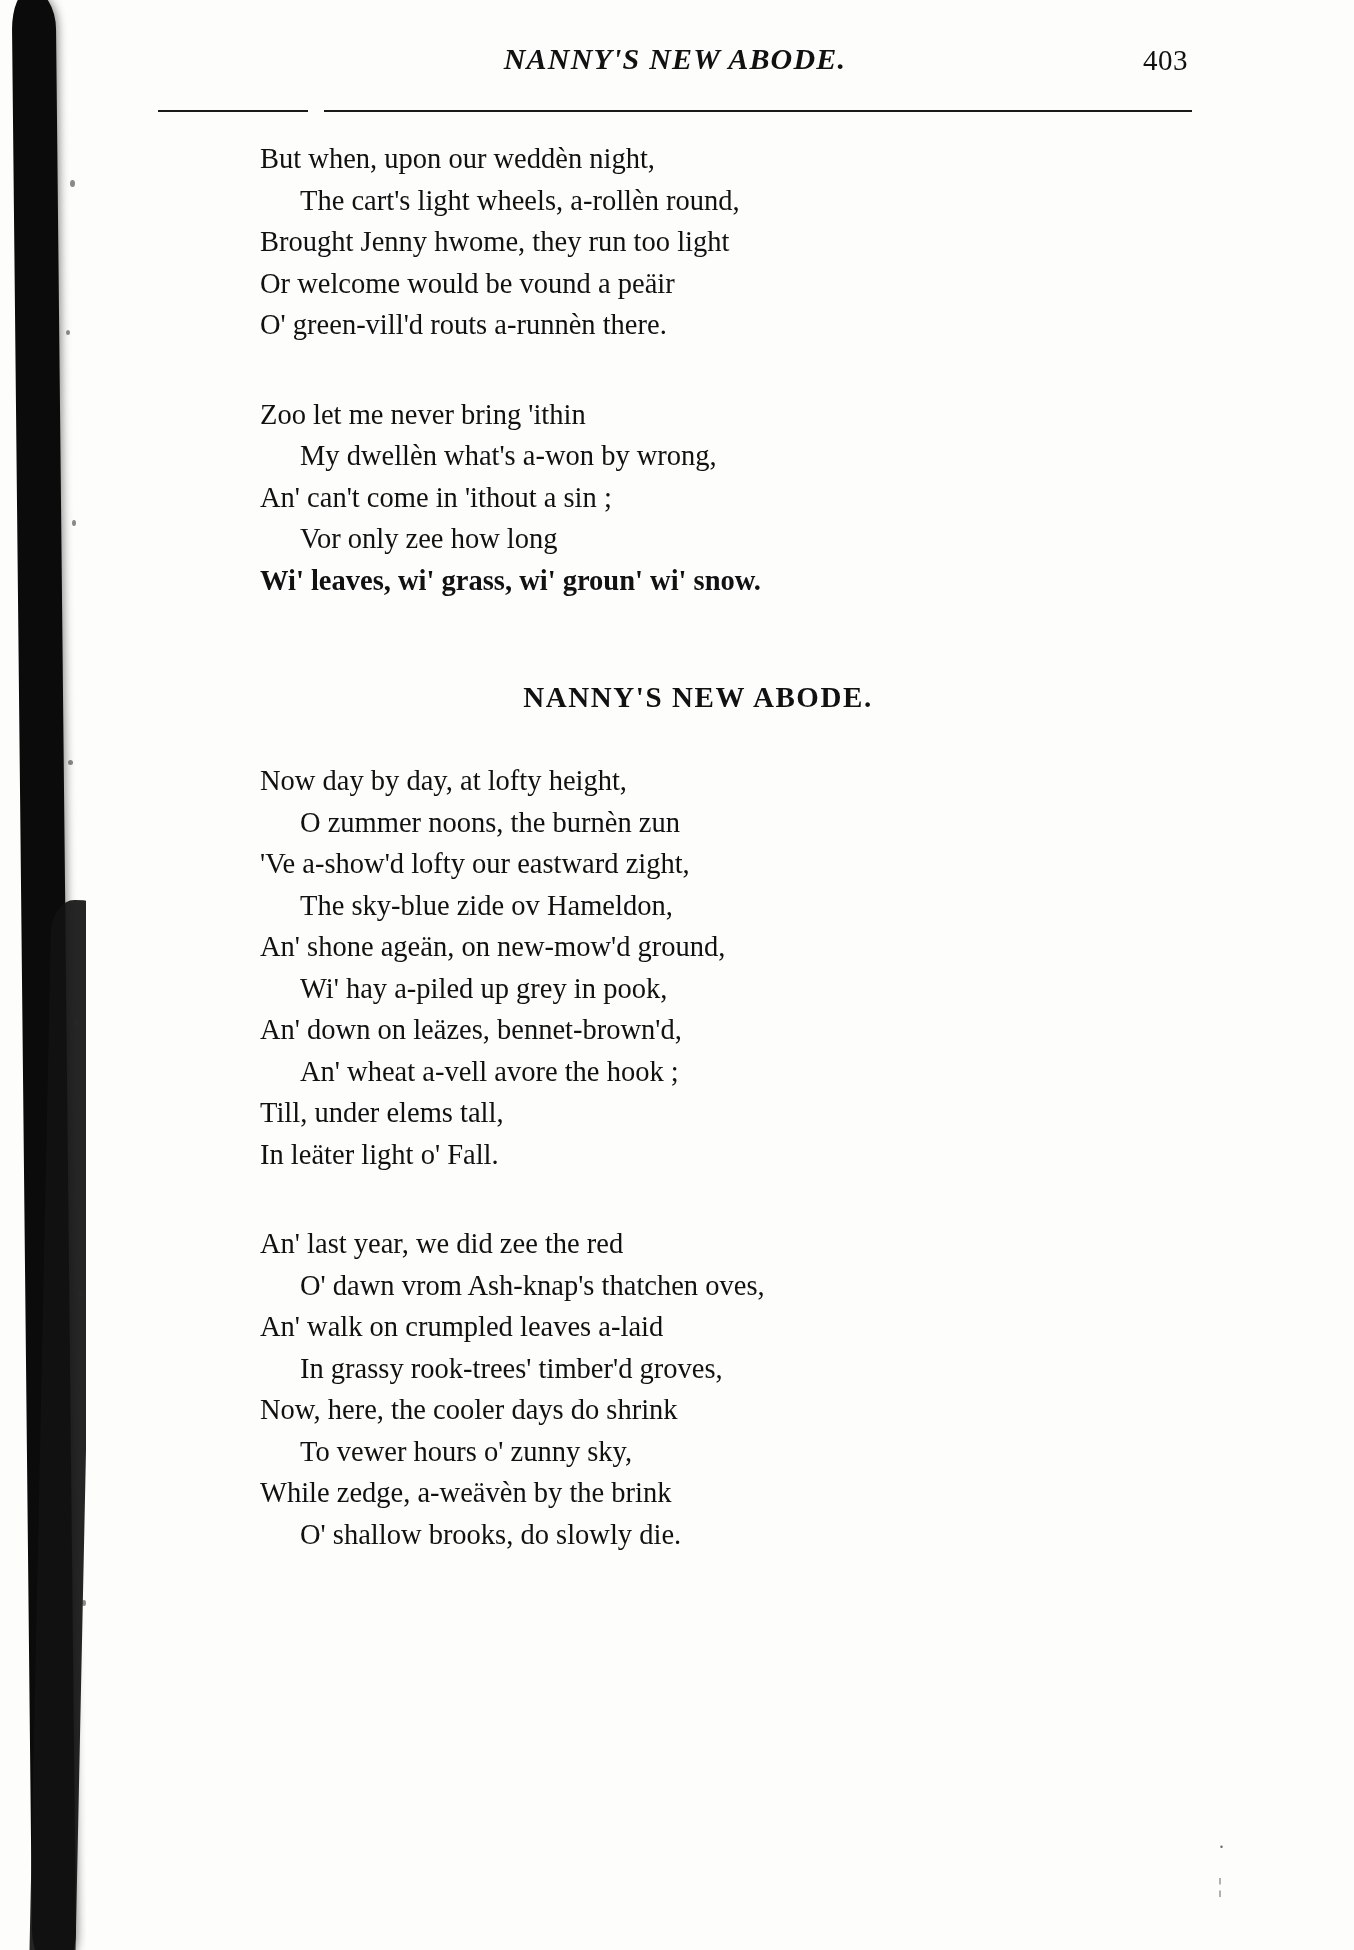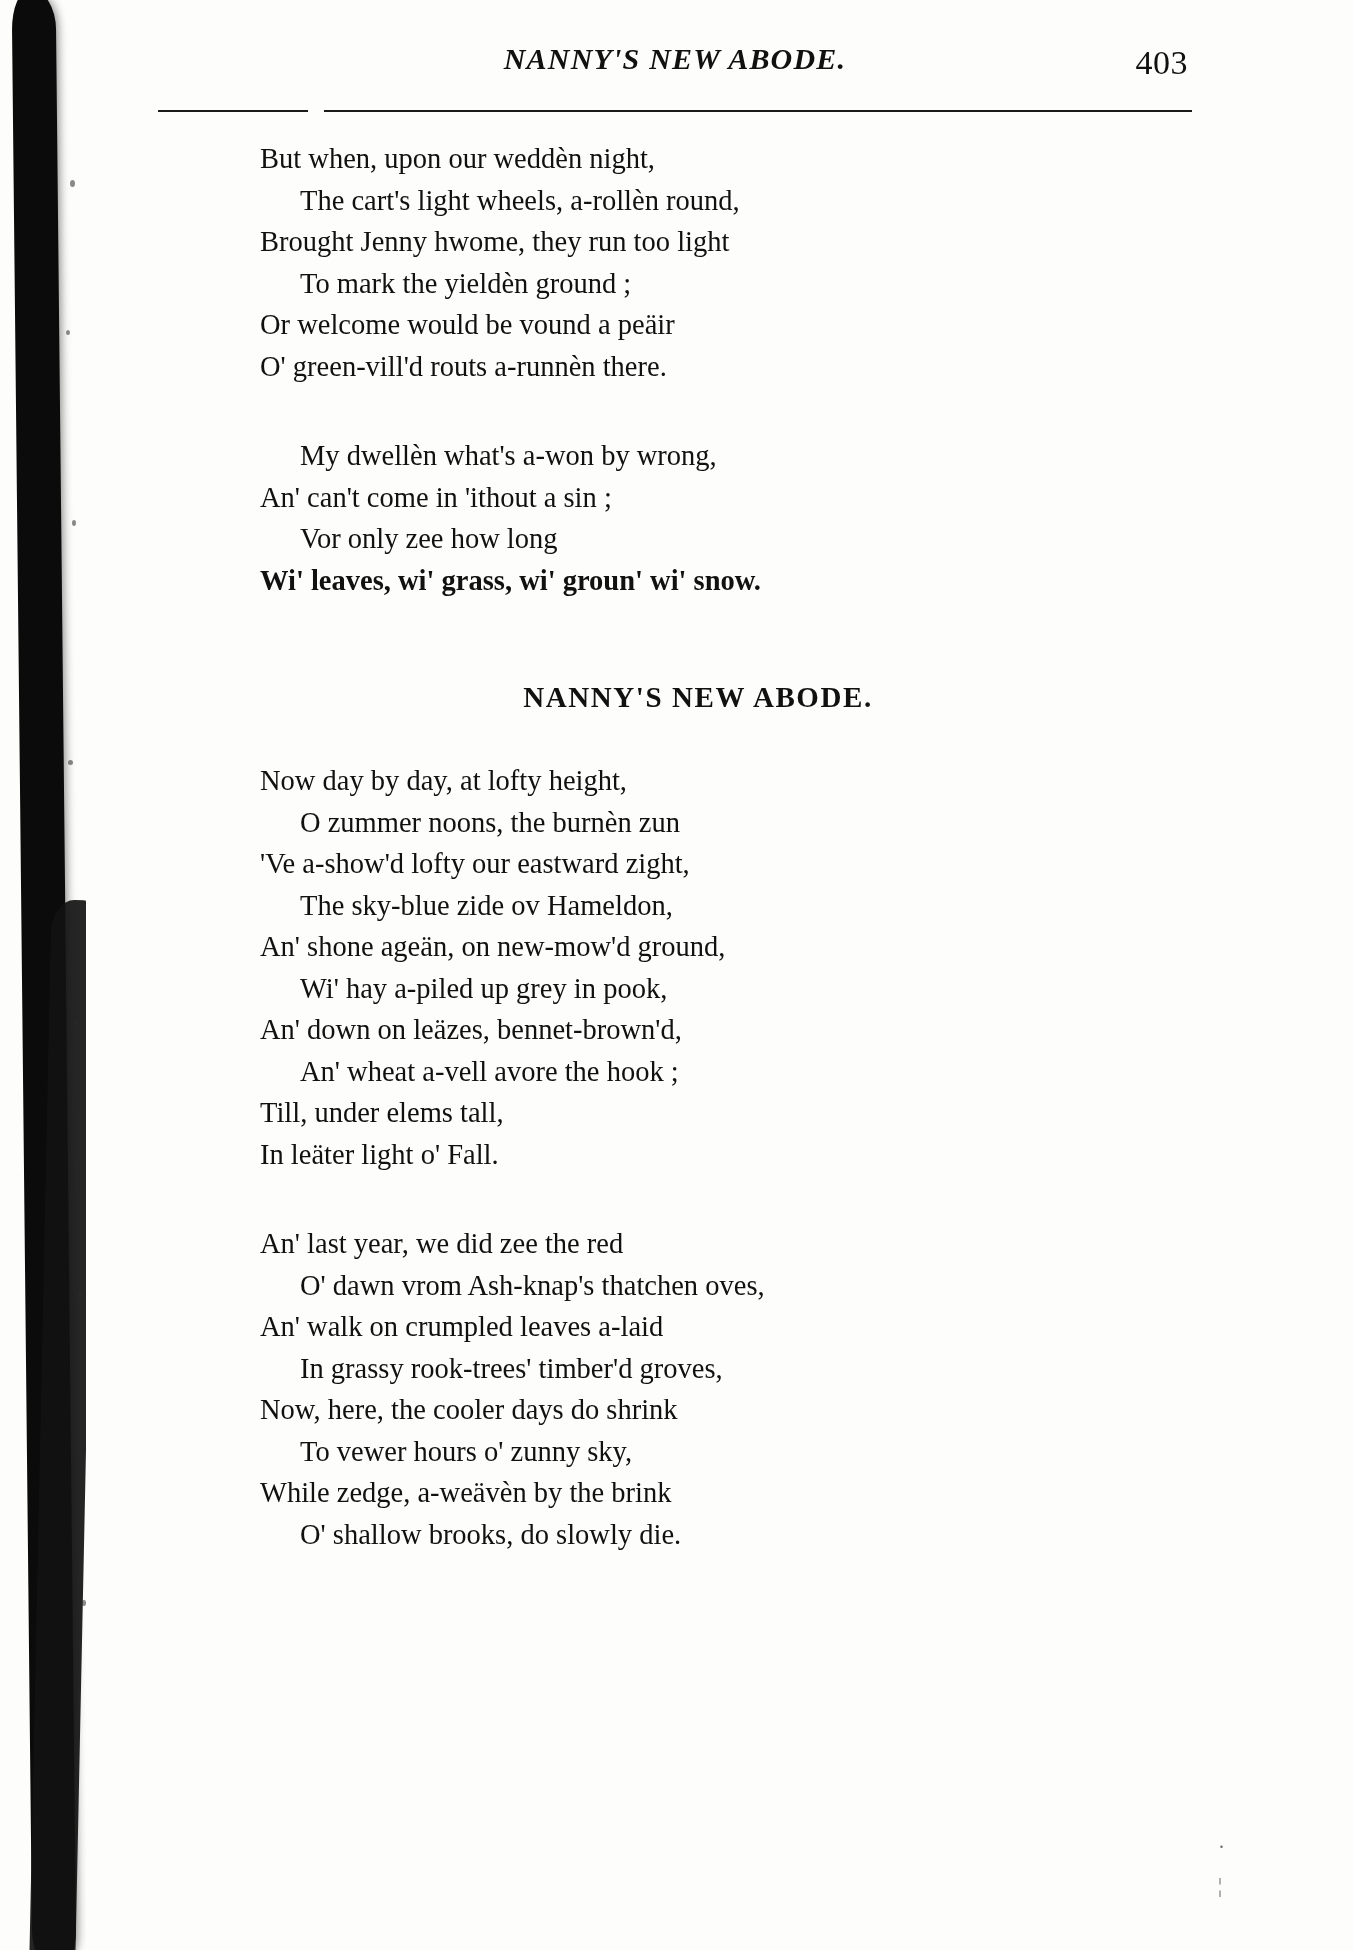--- a/index.html
+++ b/index.html
@@ -76,21 +76,21 @@
     text-align: center;
     font-style: italic;
     font-weight: bold;
     font-size: 30px;
     letter-spacing: 1.2px;
   }
   .folio {
     position: absolute;
     right: 12px;
     top: 44px;
-    font-size: 34px;
+    font-size: 29px;
     letter-spacing: 0.5px;
   }
   .rule {
     position: absolute;
     left: 8px;
     right: 8px;
     top: 110px;
     height: 2px;
     background: #1a1a1a;
   }
@@ -168,28 +168,28 @@
       <div class="folio">403</div>
       <div class="rule"></div>
     </header>
 
     <div class="body">
 
       <div class="stanza">
         <div class="line">But when, upon our weddèn night,</div>
         <div class="line indent">The cart's light wheels, a-rollèn round,</div>
         <div class="line">Brought Jenny hwome, they run too light</div>
-        <div class="line indent">To mark the yieldèn ground ;</div>
         <div class="line">Or welcome would be vound a peäir</div>
         <div class="line">O' green-vill'd routs a-runnèn there.</div>
       </div>
 
       <div class="spacer-small"></div>
 
       <div class="stanza">
+        <div class="line">Zoo let me never bring 'ithin</div>
         <div class="line indent">My dwellèn what's a-won by wrong,</div>
         <div class="line">An' can't come in 'ithout a sin ;</div>
         <div class="line indent">Vor only zee how long</div>
         <div class="line bold">Wi' leaves, wi' grass, wi' groun' wi' snow.</div>
       </div>
 
       <h2 class="poem-title">NANNY'S NEW ABODE.</h2>
 
       <div class="stanza">
         <div class="line">Now day by day, at lofty height,</div>

